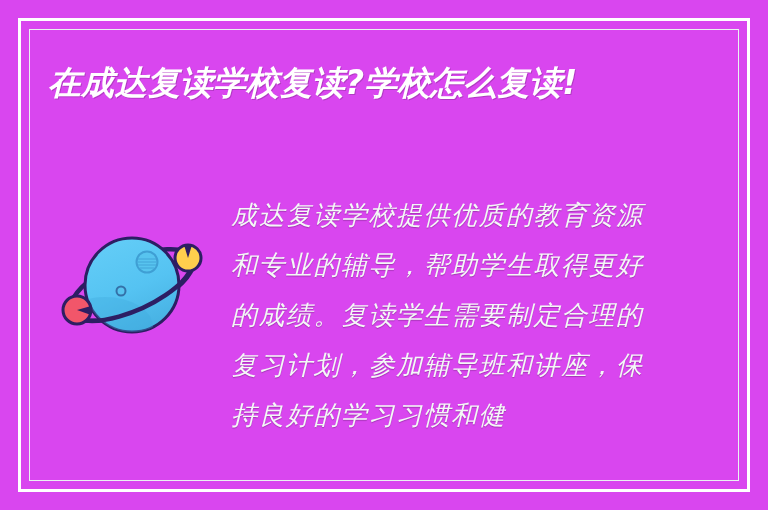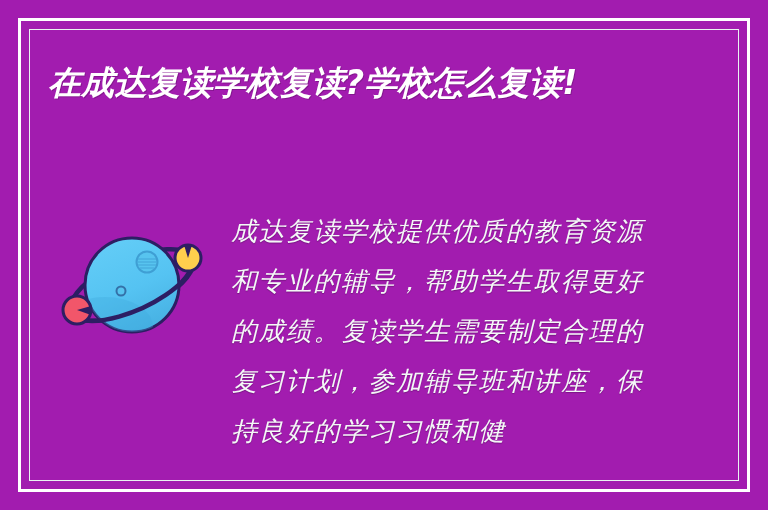--- a/index.html
+++ b/index.html
@@ -11,21 +11,21 @@
     height: 510px;
     background: #1e4349;
     font-family: "Liberation Sans", sans-serif;
     overflow: hidden;
   }
 
   .poster {
     position: relative;
     width: 768px;
     height: 510px;
-    background: #a21caf;
+    background: #d946ef;
     box-sizing: border-box;
   }
 
   
   .frame-outer {
     position: absolute;
     left: 18px;
     top: 18px;
     right: 18px;
     bottom: 18px;
@@ -68,21 +68,21 @@
     left: 55px;
     top: 222px;
     width: 155px;
     height: 135px;
   }
 
   
   .body-text {
     position: absolute;
     left: 231px;
-    top: 206px;
+    top: 190px;
     width: 424px;
     margin: 0;
     color: #f4f8f7;
     font-family: "DejaVu Serif", "Liberation Serif", serif;
     font-style: italic;
     font-size: 26px;
     line-height: 50px;
     letter-spacing: 1.5px;
     text-align: left;
     word-break: break-all;

